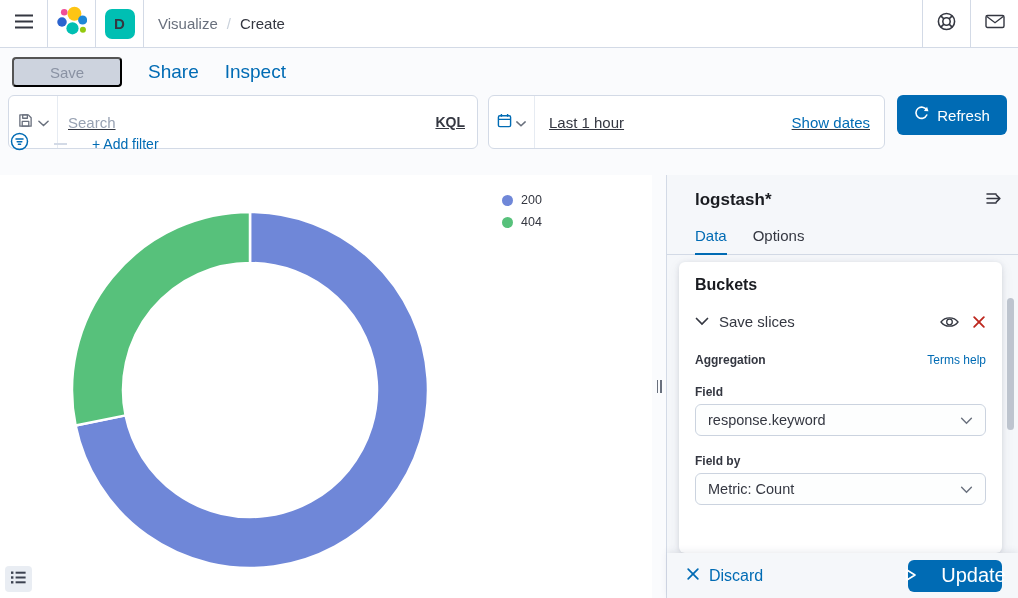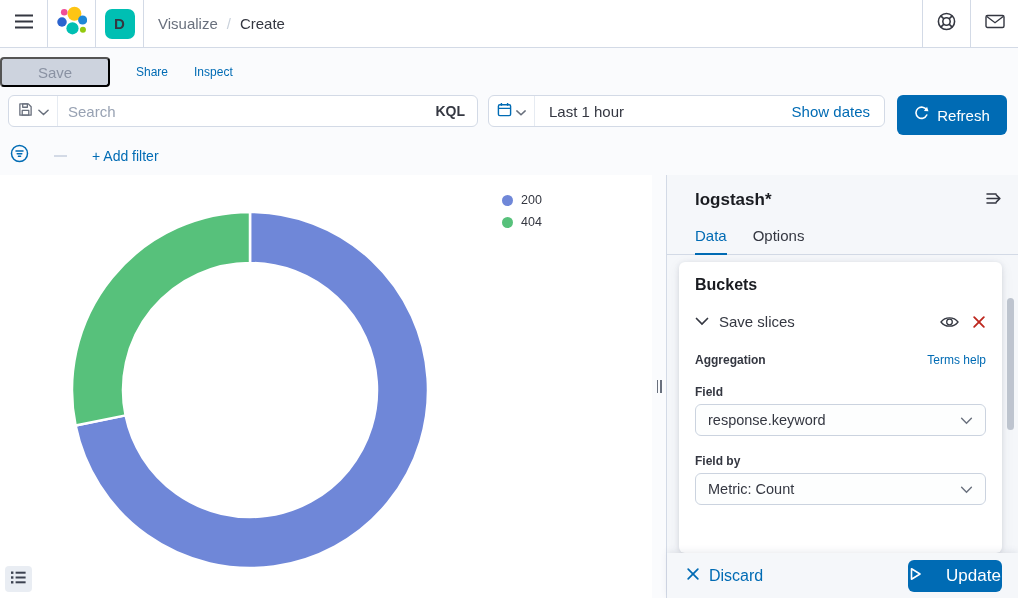--- a/index.html
+++ b/index.html
@@ -15,47 +15,47 @@
   .badge-d { width:30px; height:30px; border-radius:7px; background:#00BFB3; color:#343741;
              font-weight:700; font-size:15px; display:flex; align-items:center; justify-content:center; }
   .breadcrumbs { display:flex; align-items:center; gap:9px; margin-left:14px; font-size:15px; }
   .crumb-muted { color:#69707D; cursor:pointer; }
   .crumb-sep { color:#C9D1DB; }
   .crumb-current { color:#343741; font-weight:500; }
   .nav-spacer { flex:1; }
 
   
   .app-bars { position:absolute; top:48px; left:0; right:0; height:127px; background:#FAFBFD; }
-  .toolbar-row { position:absolute; top:9px; left:0; height:30px; display:flex; align-items:center; }
+  .toolbar-row { position:absolute; top:9px; left:12px; height:30px; display:flex; align-items:center; }
   .save-btn { width:110px; height:30px; border-radius:4px; background:#CDD3DE; color:#8A92A3;
               font-size:15px; display:flex; align-items:center; justify-content:center; cursor:default; }
-  .bar-link { color:#006BB4; font-size:12px; margin-left:26px; cursor:pointer; }
-
-  .fgroup { position:absolute; top:47px; height:32px; background:#fff; border:1px solid #D3DAE6;
-            border-radius:6px; display:flex; align-items:center; }
+  .bar-link { color:#006BB4; font-size:19px; margin-left:26px; cursor:pointer; }
+
+  .fgroup { position:absolute; top:47px; height:54px; background:#fff; border:1px solid #D3DAE6;
+            border-radius:6px; display:flex; align-items:center;text-decoration:underline; }
   .search-group { left:8px; width:470px; }
   .sg-prepend { width:49px; height:100%; display:flex; align-items:center; justify-content:center; gap:5px;
                 border-right:1px solid #E6EBF2; cursor:pointer; }
   .search-input { flex:1; height:100%; border:none; outline:none; background:transparent;
                   font-size:15px; padding:0 10px; color:#343741; font-family:inherit; }
   .search-input::placeholder { color:#98A2B3; }
   .sg-append { padding-right:12px; font-size:14px; font-weight:600; color:#343741; cursor:pointer; }
 
   .date-group { left:488px; width:397px; }
   .dg-prepend { width:46px; height:100%; display:flex; align-items:center; justify-content:center; gap:4px;
                 border-right:1px solid #E6EBF2; cursor:pointer; }
   .dg-text { padding-left:14px; font-size:15px; color:#343741; cursor:pointer; }
   .dg-spacer { flex:1; }
   .dg-showdates { padding-right:14px; font-size:15px; color:#006BB4; font-weight:500; cursor:pointer; }
 
   .refresh-btn { position:absolute; left:897px; top:47px; width:110px; height:40px; background:#006BB4;
                  border-radius:6px; color:#fff; display:flex; align-items:center; justify-content:center;
                  gap:8px; font-size:15px; font-weight:400; cursor:pointer; }
 
-  .filter-row { position:absolute; top:96px; left:10px; display:flex; align-items:center; gap:25px; }
+  .filter-row { position:absolute; top:84px; left:10px; display:flex; align-items:center; gap:25px; }
   .filter-dash { width:13px; height:2px; background:#D3DAE6; }
   .add-filter { color:#006BB4; font-size:14px; cursor:pointer; }
 
   
   .chart-area { position:absolute; top:175px; left:0; width:652px; bottom:0; background:#fff; }
   .chart-legend { position:absolute; left:502px; top:18px; display:flex; flex-direction:column; gap:8px; }
   .legend-item { display:flex; align-items:center; gap:8px; font-size:12.5px; color:#343741; cursor:pointer; }
   .legend-dot { width:11px; height:11px; border-radius:50%; flex:none; }
   .legend-toggle { position:absolute; left:5px; bottom:6px; width:27px; height:26px; background:#E9EDF3;
                    border-radius:4px; display:flex; align-items:center; justify-content:center; cursor:pointer; }
@@ -90,21 +90,21 @@
   .select { margin:5px 16px 0; height:32px; border:1px solid #CBD3DF; border-radius:6px; background:#FDFEFE;
             display:flex; align-items:center; justify-content:space-between; padding:0 12px;
             font-size:14.5px; color:#343741; cursor:pointer; }
 
   .bottombar { position:absolute; left:0; right:0; bottom:0; height:45px; background:#F5F7FA;
                display:flex; align-items:center; padding:0 16px 0 19px;
                box-shadow:0 -2px 6px rgba(100,110,130,0.12); }
   .discard { display:flex; align-items:flex-end; gap:9px; color:#006BB4; font-size:16px; cursor:pointer; }
   .bb-spacer { flex:1; }
   .update-btn { width:94px; height:32px; background:#006BB4; border-radius:6px; color:#fff; display:flex;
-                align-items:center; justify-content:center; gap:24px; font-size:17px; font-weight:500; cursor:pointer; }
+                align-items:center; justify-content:center; gap:24px; font-size:20px; font-weight:500; cursor:pointer; }
 
   .scroll-thumb { position:absolute; right:4px; top:123px; width:7px; height:132px;
                   background:#9AA4B3; opacity:0.6; border-radius:4px; cursor:pointer; }
 </style>
 </head>
 <body>
 
 <div class="screen">
 
   <header class="topnav">

